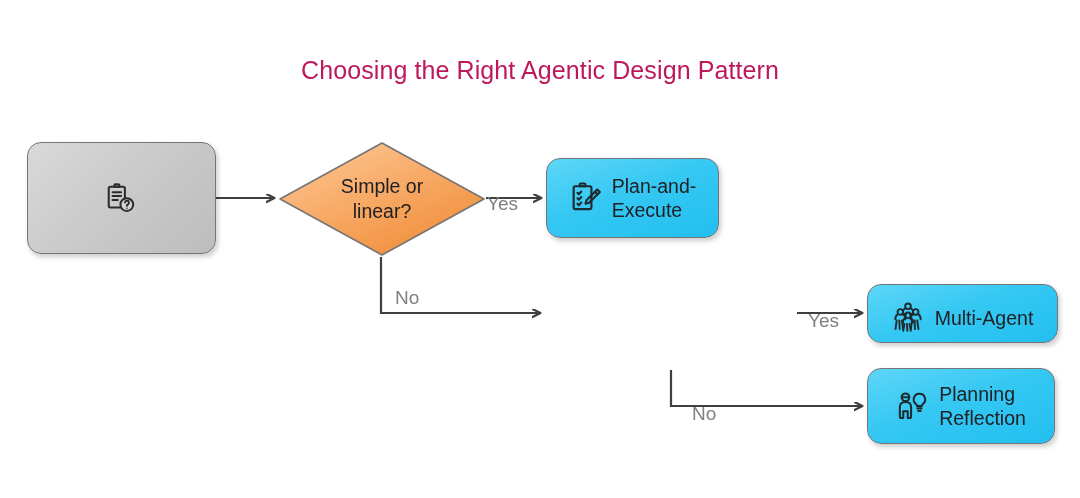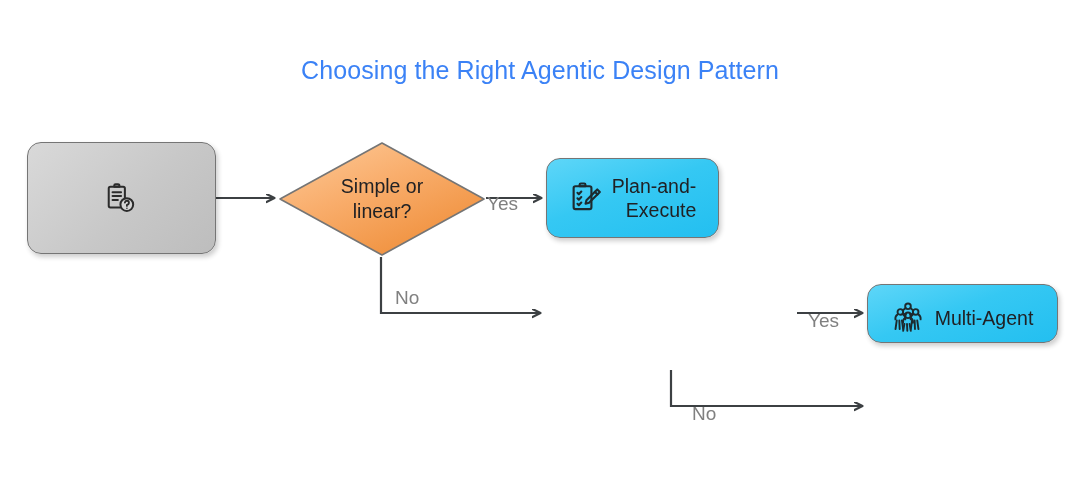--- a/index.html
+++ b/index.html
@@ -19,41 +19,41 @@
     width: 1080px;
     height: 498px;
   }
   .title {
     position: absolute;
     left: 0;
     top: 56px;
     width: 1080px;
     text-align: center;
     font-size: 25px;
-    color: #3b82f6;
+    color: #be185d;
     letter-spacing: 0.1px;
   }
 
   
   .node {
     position: absolute;
     box-sizing: border-box;
     display: flex;
     align-items: center;
     justify-content: center;
     border: 1.6px solid #757575;
     border-radius: 14px;
     color: #202124;
     box-shadow: 2px 3px 5px rgba(0,0,0,0.20);
   }
   .node .label {
     font-size: 19.5px;
     line-height: 24px;
     white-space: pre-line;
-    text-align: right;
+    text-align: left;
   }
   .node .ico {
     flex: 0 0 auto;
     display: flex;
     align-items: center;
     justify-content: center;
   }
 
   .node-gray {
     background: linear-gradient(135deg, #d9d9d9 0%, #c8c8c8 55%, #bdbdbd 100%);
@@ -182,14 +182,27 @@
         <path d="M20.2 13.0c-1.5 1.0-2.0 2.6-1.8 4.2M25.4 13.0c1.5 1.0 2.0 2.6 1.8 4.2"></path>
         <path d="M13.4 16.0c-1.5 1.0-2.0 2.6-1.8 4.2M18.6 16.0c1.5 1.0 2.0 2.6 1.8 4.2"></path>
         <path d="M6.0 18.2l-1.1 7.6M8.3 18.2l0.3 7.6M10.6 18.2l1.1 7.6"></path>
         <path d="M19.6 18.2l-1.1 7.6M21.9 18.2l0.3 7.6M24.2 18.2l1.1 7.6"></path>
         <path d="M12.8 21.2l-1.1 6.2M15.1 21.2l0.3 6.2M17.4 21.2l1.1 6.2"></path>
       </svg>
     </span>
     <span class="label">Multi-Agent</span>
   </div>
 
+  <div class="node node-blue" style="left:867px; top:368px; width:188px; height:76px; padding:0 12px 0 10px; gap:9px;">
+    <span class="ico">
+      <svg width="36" height="36" viewBox="0 0 32 32" fill="none" stroke="#1d2a2e" stroke-width="1.8" stroke-linecap="round" stroke-linejoin="round">
+        <circle cx="10.2" cy="8.2" r="3.4"></circle>
+        <path d="M7.0 8.2h6.4"></path>
+        <path d="M10.2 12.4c-3.2 0-5.0 2.0-5.0 4.6v8.6a1.1 1.1 0 0 0 1.1 1.1h1.9v-6.0h4.0v6.0h1.9a1.1 1.1 0 0 0 1.1-1.1v-8.6c0-2.6-1.8-4.6-5.0-4.6z"></path>
+        <path d="M22.6 5.2a5.0 5.0 0 0 1 3.1 9.0c-.6.5-.9 1.1-.9 1.8h-4.4c0-.7-.3-1.3-.9-1.8a5.0 5.0 0 0 1 3.1-9.0z"></path>
+        <path d="M20.7 18.1h3.8M21.4 20.4h2.4"></path>
+      </svg>
+    </span>
+    <span class="label">Planning
+Reflection</span>
+  </div>
 
 </div>
 
 </body></html>

